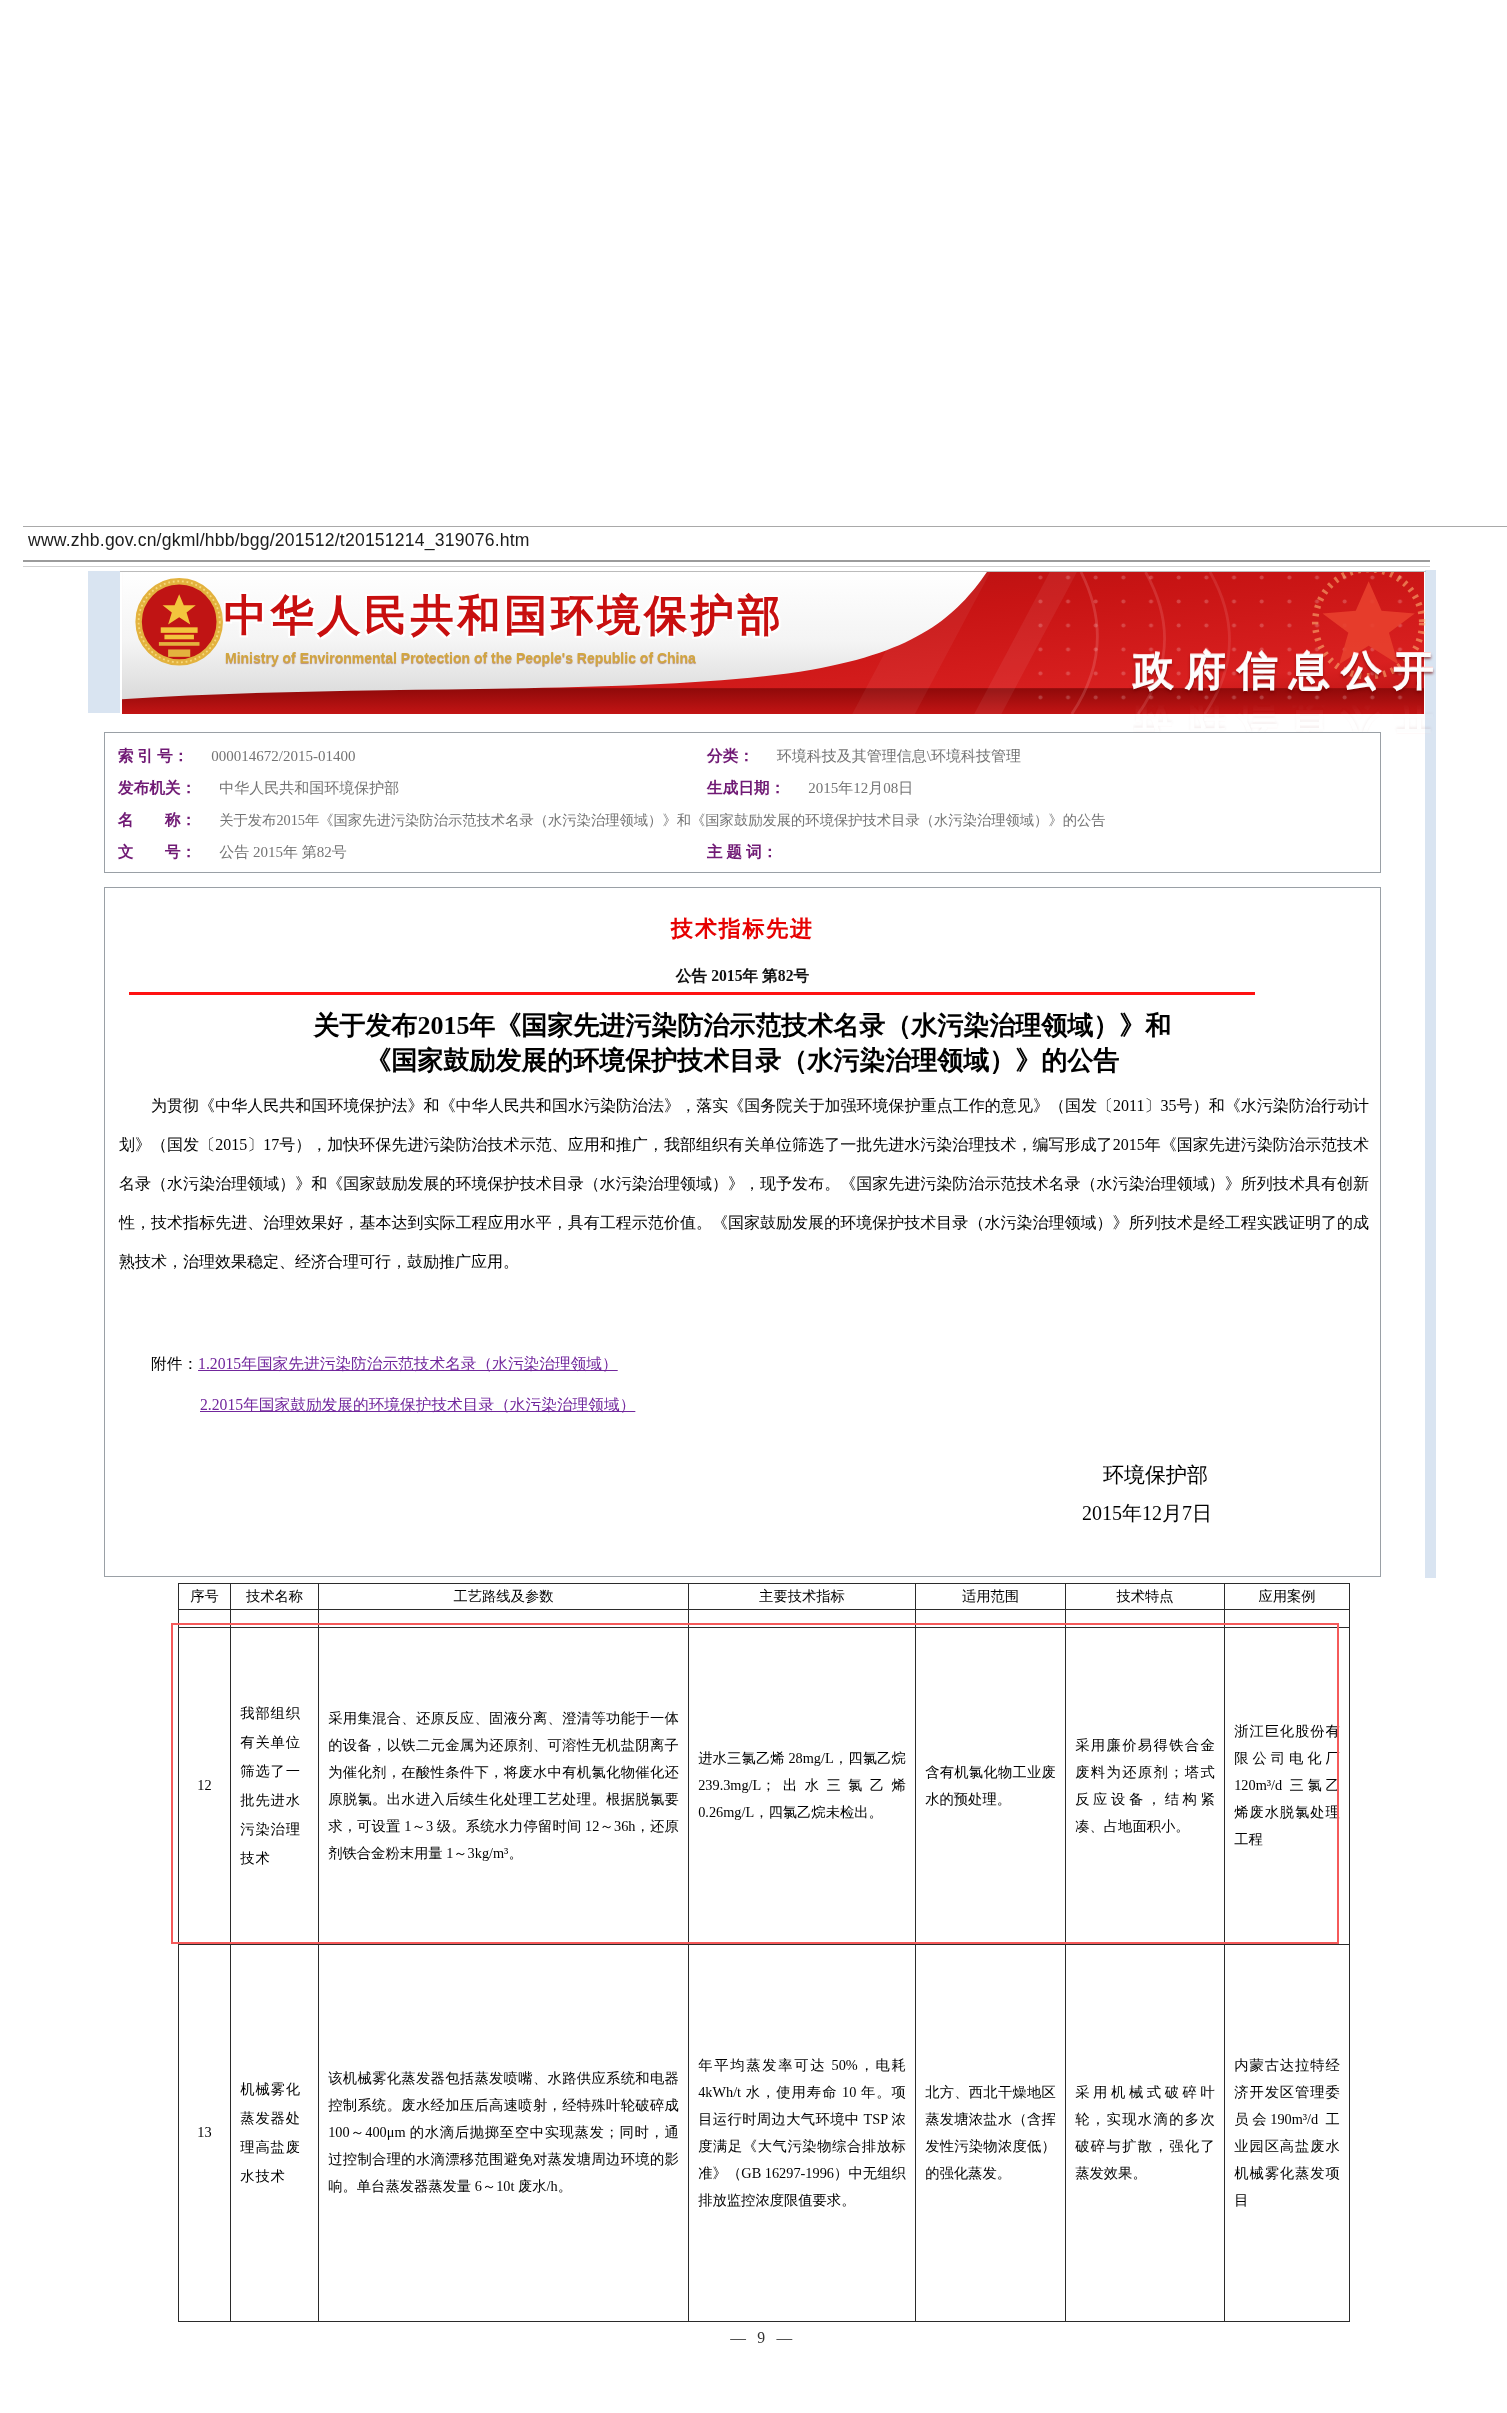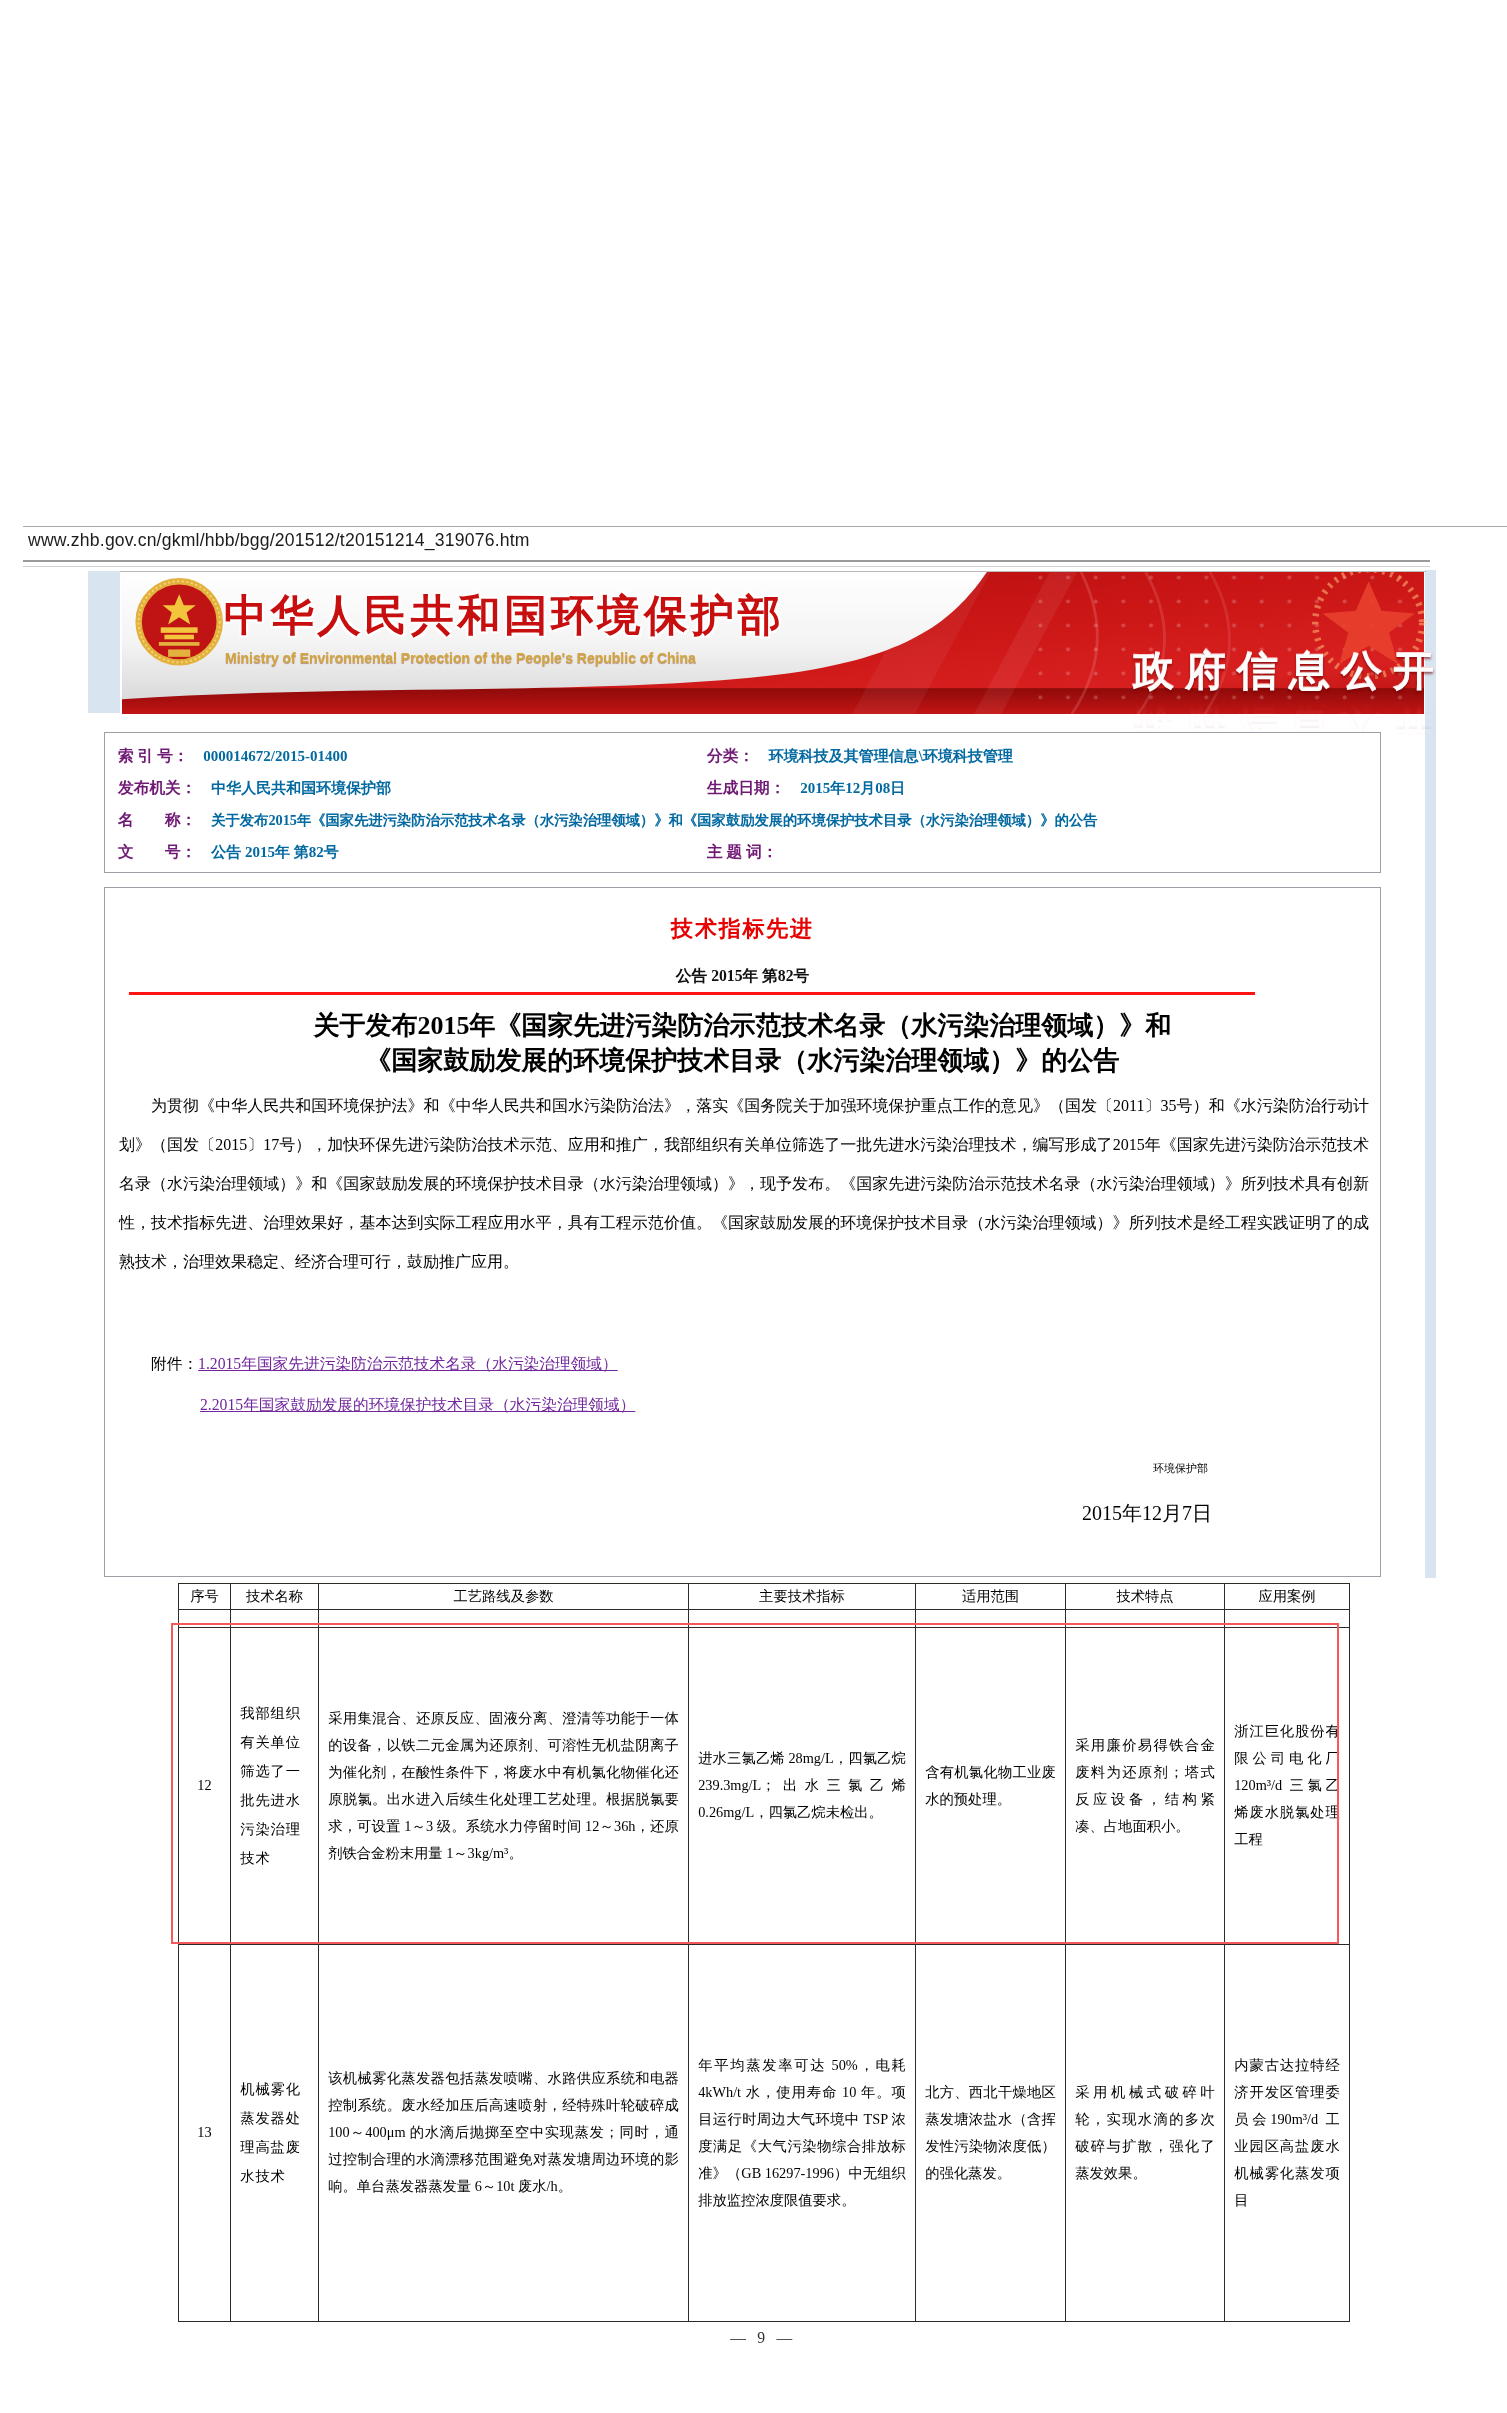--- a/index.html
+++ b/index.html
@@ -32,41 +32,41 @@
       text-shadow:0 1.8px 2.8px rgba(110,0,0,.65),0 -0.9px 0 #ffd9d9;}
   .gov-info.reflection{top:115px;transform:scaleY(-1);opacity:.2;
       -webkit-mask-image:linear-gradient(to top,transparent 30%,rgba(0,0,0,.8));
       mask-image:linear-gradient(to top,transparent 30%,rgba(0,0,0,.8));}
 
   
   .meta-box{position:absolute;left:104px;top:732px;width:1277px;height:141px;
       border:0.9px solid #9aa0a6;background:#fff;box-sizing:border-box;padding-top:7.4px;}
   .meta-row{position:relative;height:32px;line-height:32px;padding-left:13px;font-size:15px;white-space:nowrap;}
   .meta-label{font-weight:bold;font-size:15.7px;color:#701a75;}
-  .meta-value{color:#0369a1;margin-left:11px;font-weight:bold;}
+  .meta-value{color:#737373;margin-left:19px;}
   .meta-right{position:absolute;left:602px;top:0;}
 
   
   .notice-box{position:absolute;left:104px;top:887px;width:1277px;height:690px;
       border:0.9px solid #9aa0a6;background:#fff;box-sizing:border-box;}
   .notice-org{position:absolute;left:0;width:100%;top:26px;text-align:center;
       font-size:22px;font-weight:bold;color:#e60000;letter-spacing:1.8px;}
   .notice-no{position:absolute;left:0;width:100%;top:78px;text-align:center;
       font-size:15.7px;font-weight:bold;color:#111;}
   .red-rule{position:absolute;left:24px;top:104px;width:1126px;height:2.8px;background:#ff1212;}
   .notice-title{position:absolute;left:0;width:100%;top:120px;text-align:center;
       font-size:26px;font-weight:bold;line-height:35px;color:#000;}
   .notice-body{position:absolute;left:14px;top:198px;width:1250px;margin:0;
       font-size:16px;line-height:39px;text-align:justify;text-indent:2em;color:#000;}
   .attach-row{position:absolute;left:0;top:462px;width:100%;padding-left:46px;
       font-size:15.7px;line-height:28px;box-sizing:border-box;white-space:nowrap;}
   .attach-row.second{top:503px;padding-left:95px;}
   .attach-label{color:#000;}
   .attach-link{color:#71269c;text-decoration:underline;cursor:pointer;}
-  .sign-name{position:absolute;right:172px;top:573px;font-size:11px;color:#000;}
+  .sign-name{position:absolute;right:172px;top:573px;font-size:21px;color:#000;}
   .sign-date{position:absolute;right:168px;top:612px;font-size:20px;color:#000;}
 
   
   table.tech{position:absolute;left:178px;top:1583px;width:1170px;border-collapse:collapse;
       table-layout:fixed;font-size:14.3px;color:#000;}
   table.tech th,table.tech td{border:0.9px solid #2b2b2b;vertical-align:middle;
       padding:3.7px 9.2px;box-sizing:border-box;}
   table.tech th{height:26px;font-weight:normal;text-align:center;padding:1.8px 3.7px;}
   tr.spacer td{height:17.6px;padding:0;}
   tr.row-a td{height:317px;}

